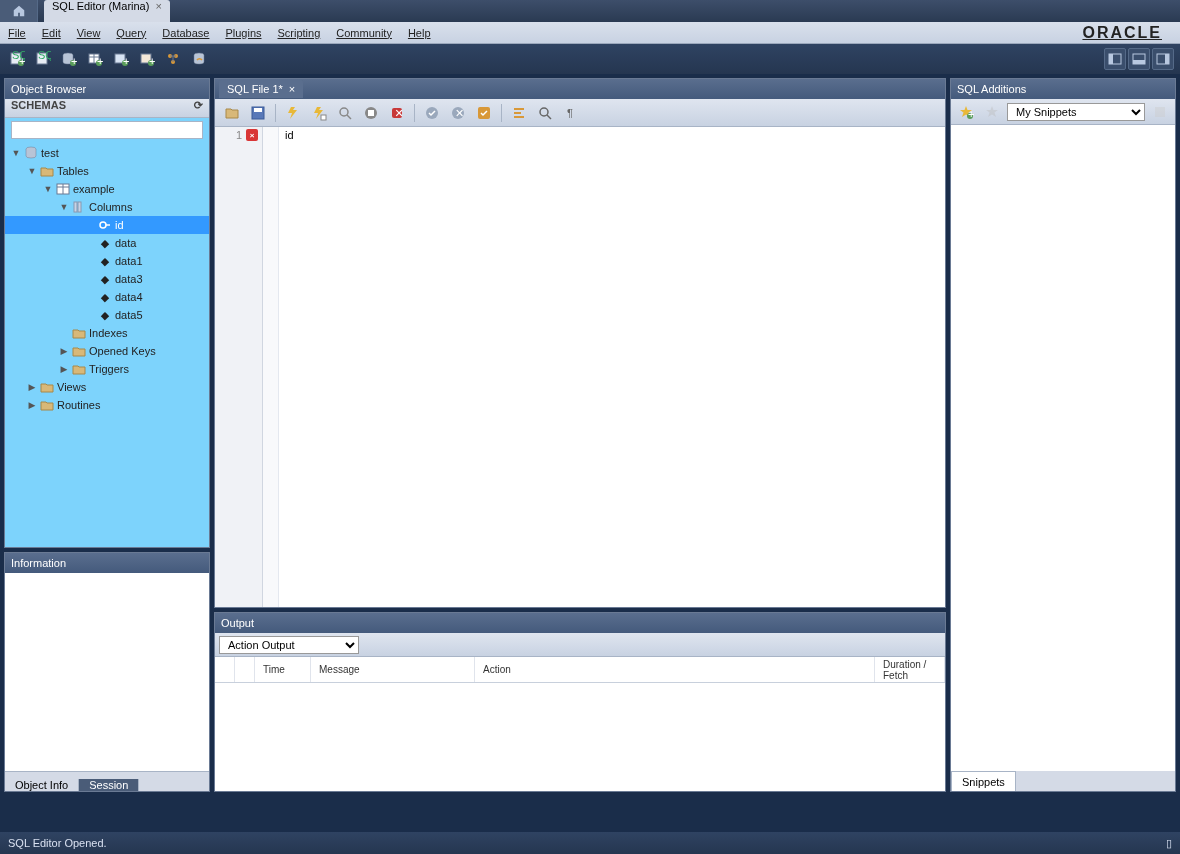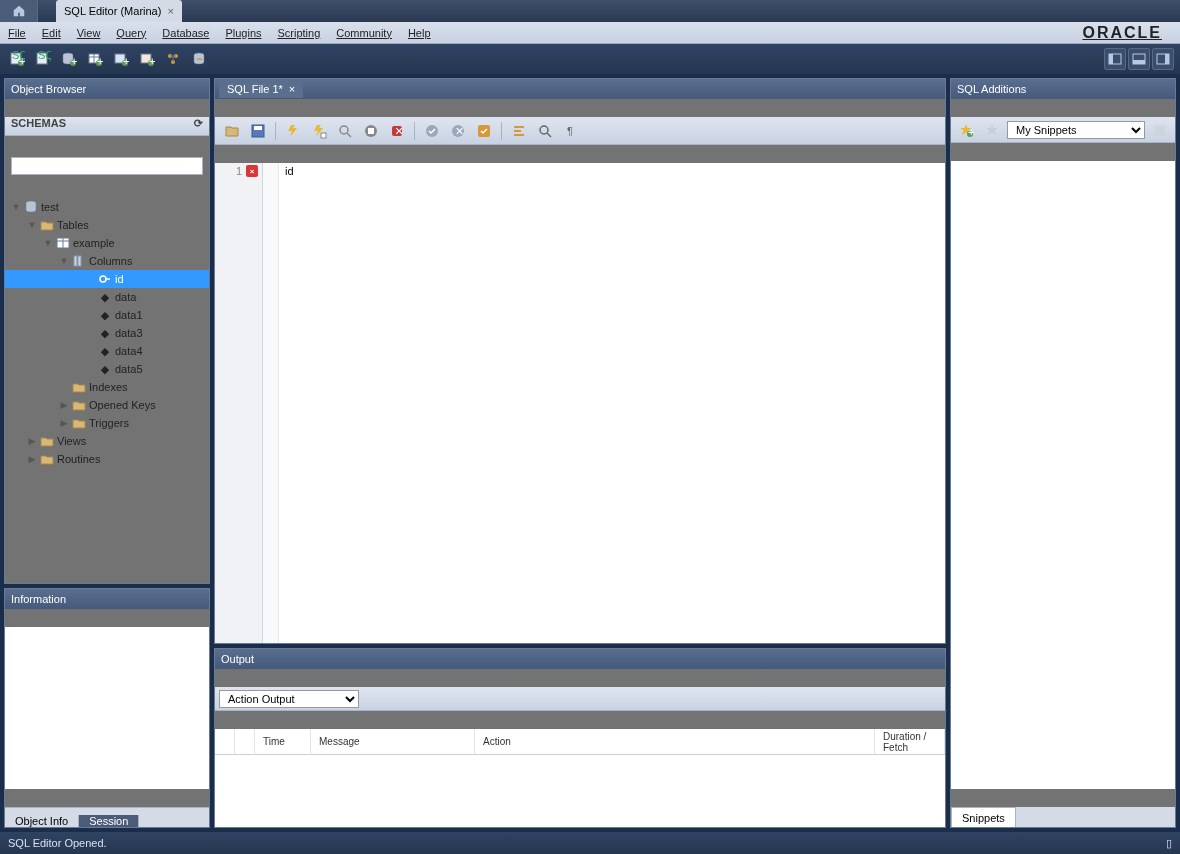--- a/index.html
+++ b/index.html
@@ -1,35 +1,35 @@
 <!DOCTYPE html>
 <html><head>
 <meta charset="utf-8">
 <style>
 * { margin:0; padding:0; box-sizing:border-box; font-family:Tahoma,Arial,sans-serif; font-size:11px; }
 body { width:1180px; height:854px; background:#1a2d4a; overflow:hidden; display:flex; flex-direction:column; }
 .titlebar { height:22px; background:linear-gradient(#3d4e6a,#2a3a52); display:flex; align-items:center; }
 .home-tab { width:38px; height:22px; background:#4a5c78; display:flex; align-items:center; justify-content:center; border-right:1px solid #556a88; }
 .home-icon { width:14px; height:14px; }
-.title-tab { height:22px; background:#d4dae6; padding:0 8px; display:flex; align-items:center; gap:6px; border-radius:3px 3px 0 0; margin-left:18px; }
+.title-tab { height:22px; background:#d4dae6; padding:0 8px; display:flex; align-items:flex-start; gap:6px; border-radius:3px 3px 0 0; margin-left:6px; }
 .title-tab .close { color:#666; cursor:pointer; }
 .menubar { height:22px; background:linear-gradient(#d9e0ec,#c8d2e2); display:flex; align-items:center; padding:0 8px; gap:16px; border-bottom:1px solid #9ba8bc; }
 .menubar span { text-decoration:underline; color:#222; cursor:pointer; }
 .oracle-logo { margin-left:auto; margin-right:10px; color:#b0b8c8; font-family:Arial; font-size:16px; letter-spacing:2px; font-weight:bold; }
 .toolbar { height:30px; background:linear-gradient(#2f4362,#253650); display:flex; align-items:center; padding:0 6px; gap:4px; }
 .tbtn { width:22px; height:22px; display:flex; align-items:center; justify-content:center; border-radius:2px; cursor:pointer; }
 .tbtn svg { width:16px; height:16px; }
 .spacer { flex:1; }
 .layout-btns { display:flex; gap:2px; }
 .layout-btns .tbtn { border:1px solid #556a88; background:#3a4e6c; }
 .main { flex:1; display:flex; gap:4px; padding:4px; overflow:hidden; }
 .left-col { width:206px; display:flex; flex-direction:column; gap:4px; }
 .mid-col { flex:1; display:flex; flex-direction:column; gap:4px; }
 .right-col { width:226px; display:flex; flex-direction:column; }
-.panel { background:#737373; border:1px solid #6a7a94; display:flex; flex-direction:column;gap:18px; }
+.panel { background:#7dd3fc; border:1px solid #6a7a94; display:flex; flex-direction:column; }
 .panel-header { height:20px; background:linear-gradient(#5a6e8e,#445a7c); color:#fff; padding:0 6px; display:flex; align-items:center; font-size:11px; }
 .browser { flex:1; overflow:auto; }
 .schemas-hdr { height:19px; background:linear-gradient(#dfe5ef,#c8d2e2); padding:0 6px; display:flex; color:#444; font-weight:bold; border-bottom:1px solid #a8b4c6; }
 .search-box { margin:3px 6px; height:18px; background:#fff; border:1px solid #a8b4c6; }
 .tree { padding:2px 0; }
 .tree-row { height:18px; display:flex; align-items:center; gap:3px; cursor:pointer; color:#222; }
 .tree-row.sel { background:#3399ff; color:#fff; }
 .tree-arrow { width:10px; text-align:center; font-size:9px; color:#555; }
 .tree-arrow.open::before { content:"▼"; }
 .tree-arrow.closed::before { content:"▶"; }
@@ -59,21 +59,21 @@
 .output-toolbar { height:24px; background:linear-gradient(#dfe5ef,#c8d2e2); display:flex; align-items:center; padding:0 4px; border-bottom:1px solid #a8b4c6; }
 .output-select { height:18px; width:140px; background:#fff; border:1px solid #999; font-size:11px; padding:0 4px; }
 .output-grid { flex:1; background:#fff; }
 .output-head { height:26px; display:flex; border-bottom:1px solid #c8d0dc; background:#fff; }
 .oh { padding:2px 8px; border-right:1px solid #e0e4ec; color:#333; font-size:10px; display:flex; align-items:center; }
 .additions-toolbar { height:26px; background:linear-gradient(#dfe5ef,#c8d2e2); display:flex; align-items:center; padding:0 4px; gap:4px; border-bottom:1px solid #a8b4c6; }
 .snippets-select { flex:1; height:18px; background:#fff; border:1px solid #999; font-size:11px; padding:0 4px; }
 .additions-body { flex:1; background:#fff; }
 .additions-tabs { height:20px; background:#d4dae6; display:flex; }
 .additions-tab { padding:0 10px; display:flex; align-items:center; background:#fff; border:1px solid #a8b4c6; border-bottom:none; cursor:pointer; }
-.statusbar { height:22px; background:linear-gradient(#2f4362,#253650); color:#d8e0f0; display:flex; align-items:center; padding:0 8px; font-size:11px; }
+.statusbar { height:22px; background:linear-gradient(#2f4362,#253650); color:#d8e0f0; display:flex; align-items:center; padding:0 8px; font-size:11px;margin-top:36px; }
 .statusbar .right { margin-left:auto; display:flex; gap:6px; }
 .db-cyl{fill:#b8c4d6;stroke:#6a7a94;stroke-width:.5}
 </style>
 </head>
 <body>
 
 <div class="titlebar">
   <div class="home-tab">
     <svg class="home-icon" viewBox="0 0 16 16">
         <path fill="#b8c8e0" d="M8 2l6 5v7H9v-4H7v4H2V7z"></path>

